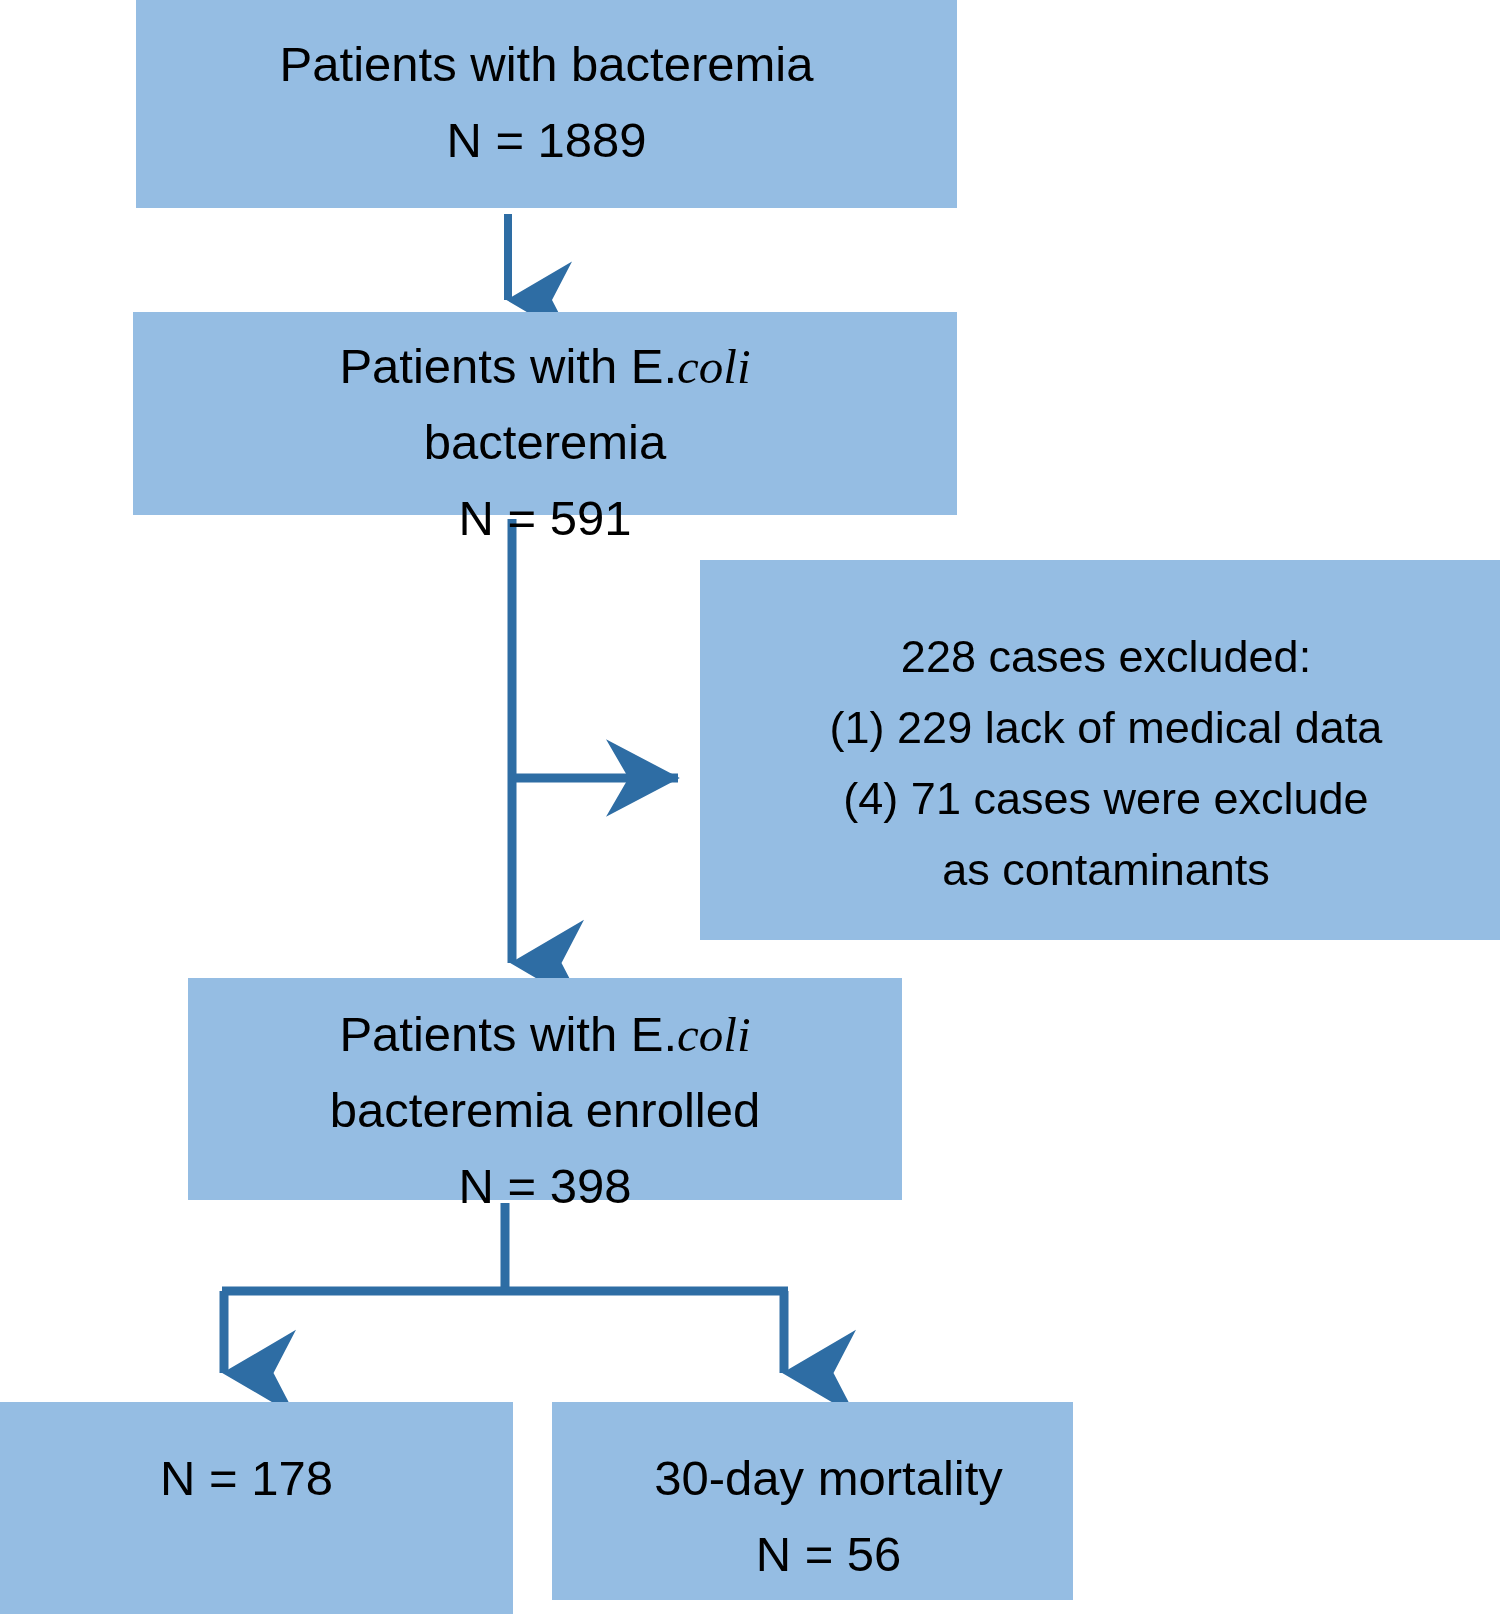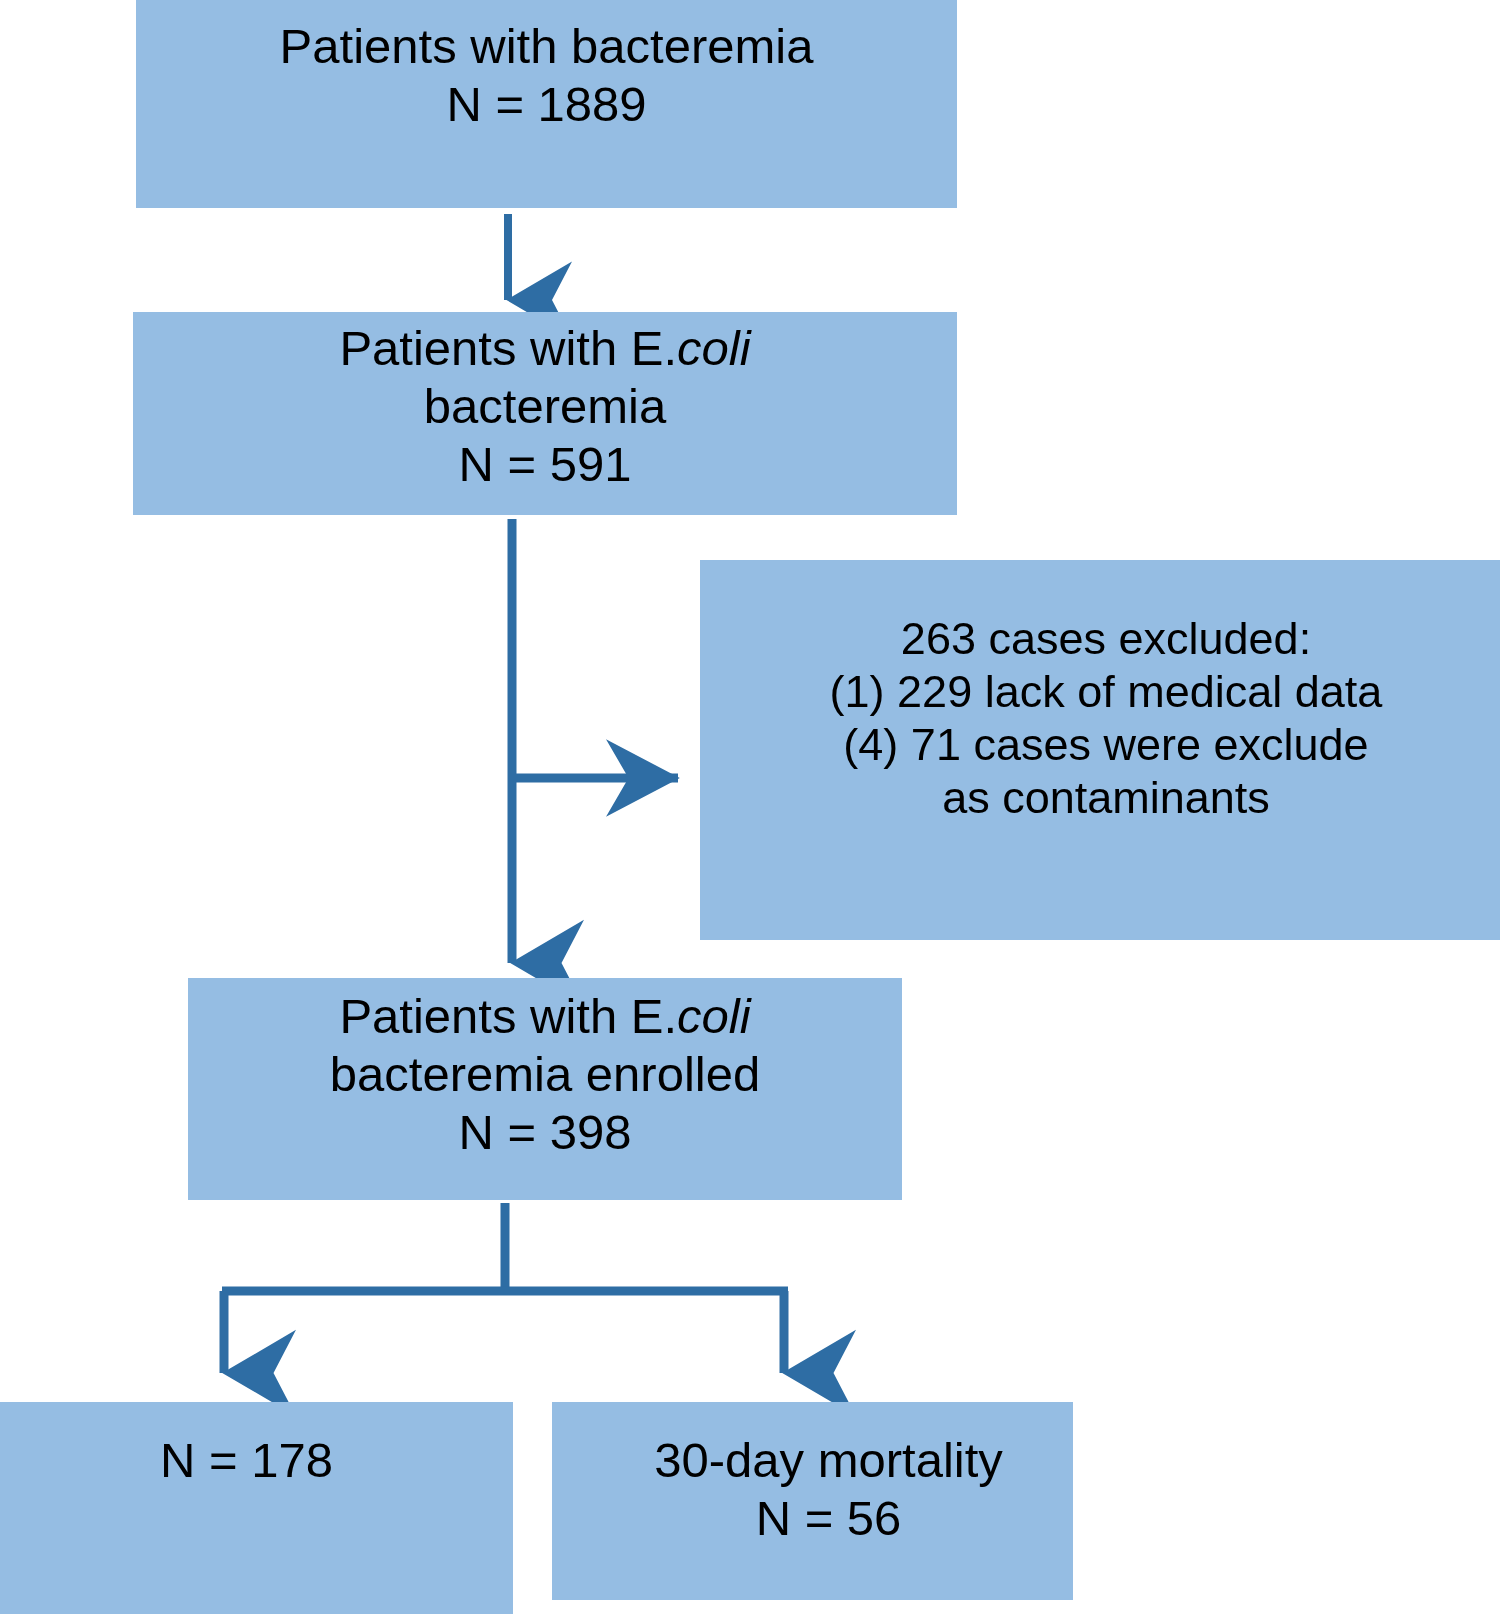--- a/index.html
+++ b/index.html
@@ -26,23 +26,25 @@
     align-items: center;
     justify-content: center;
     color: #000000;
     line-height: 1.18;
     text-align: center;
     font-weight: 400;
   }
   .node .line {
     display: block;
     white-space: nowrap;
+    margin-top: 18px;
   }
   .node .ital {
     font-style: italic;
+    font-family: Liberation Serif, serif;
   }
   
   #node-bacteremia {
     left: 136px; top: -14px; width: 821px; height: 222px;
     font-size: 49px;
     justify-content: flex-start;
     padding-top: 32px;
   }
   #node-ecoli {
     left: 133px; top: 312px; width: 824px; height: 203px;
@@ -129,21 +131,21 @@
     <span class="line">N = 1889</span>
   </div>
 
   <div class="node" id="node-ecoli">
     <span class="line"><span>Patients with </span><span>E.</span><span class="ital">coli</span></span>
     <span class="line">bacteremia</span>
     <span class="line">N = 591</span>
   </div>
 
   <div class="node" id="node-excluded">
-    <span class="line">263 cases excluded:</span>
+    <span class="line">228 cases excluded:</span>
     <span class="line">(1)  229 lack of medical data</span>
     <span class="line">(4) 71 cases were exclude</span>
     <span class="line">as contaminants</span>
   </div>
 
   <div class="node" id="node-enrolled">
     <span class="line"><span>Patients with </span><span>E.</span><span class="ital">coli</span></span>
     <span class="line">bacteremia enrolled</span>
     <span class="line">N = 398</span>
   </div>

